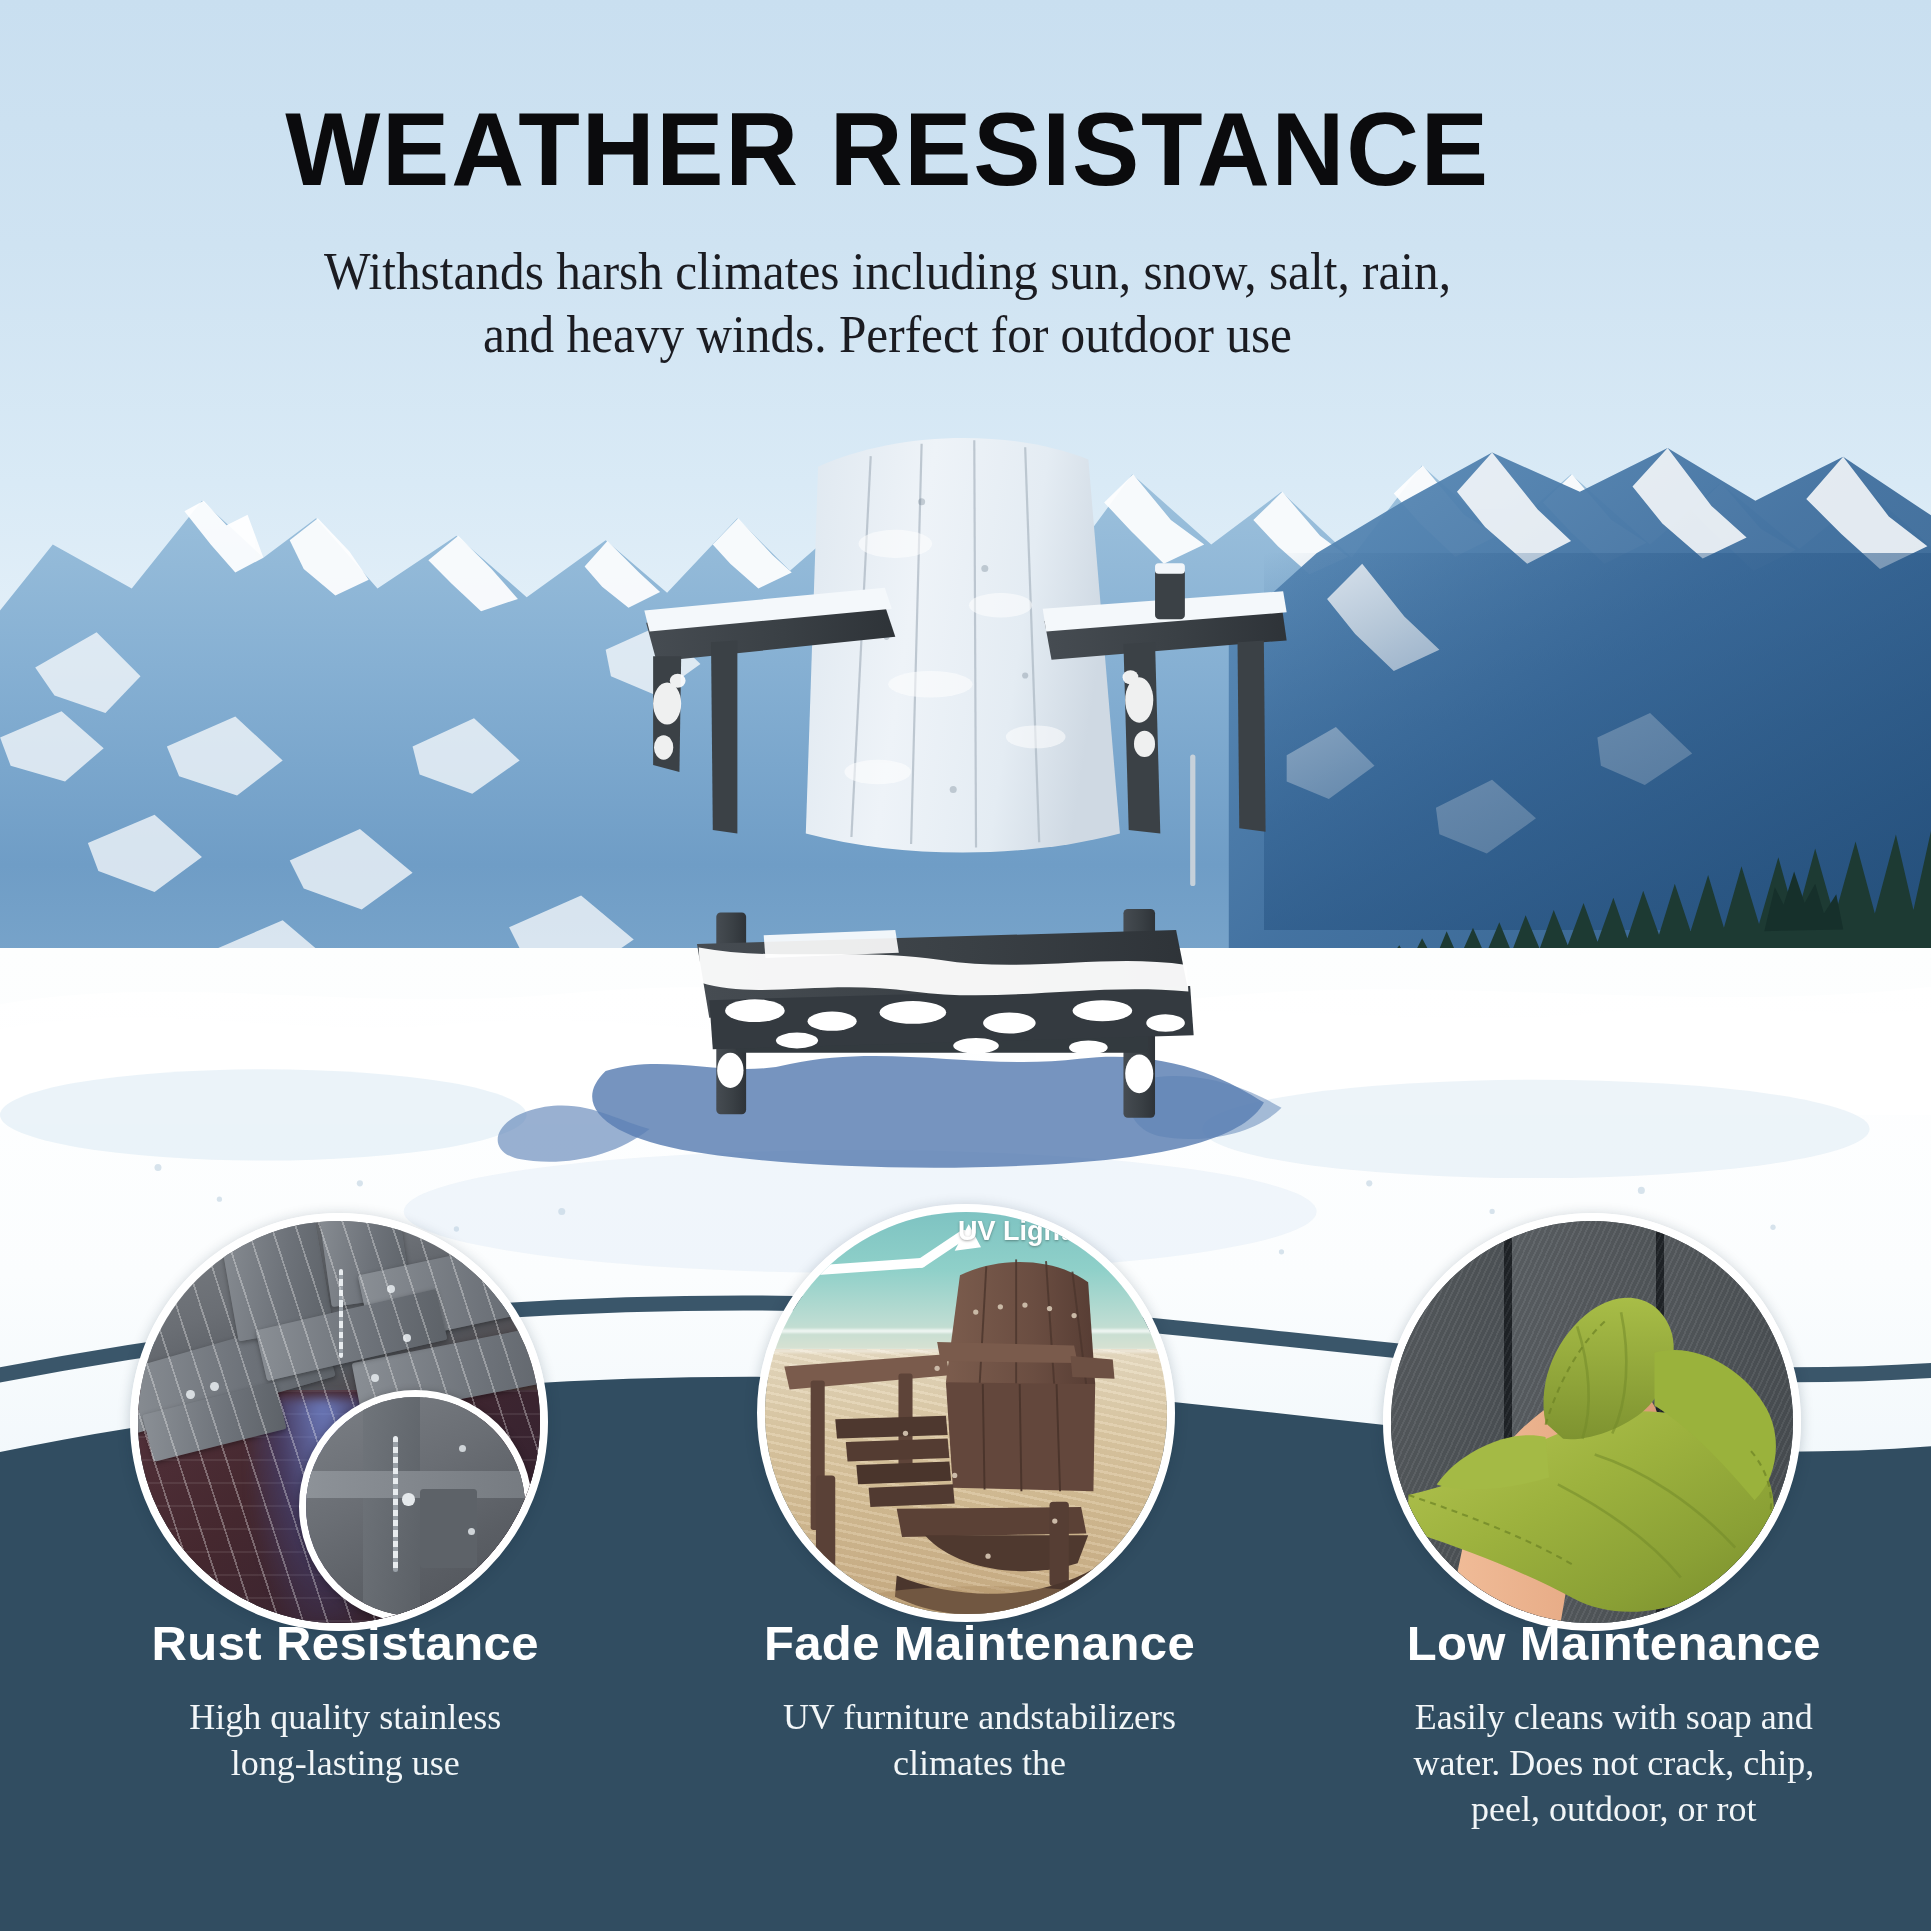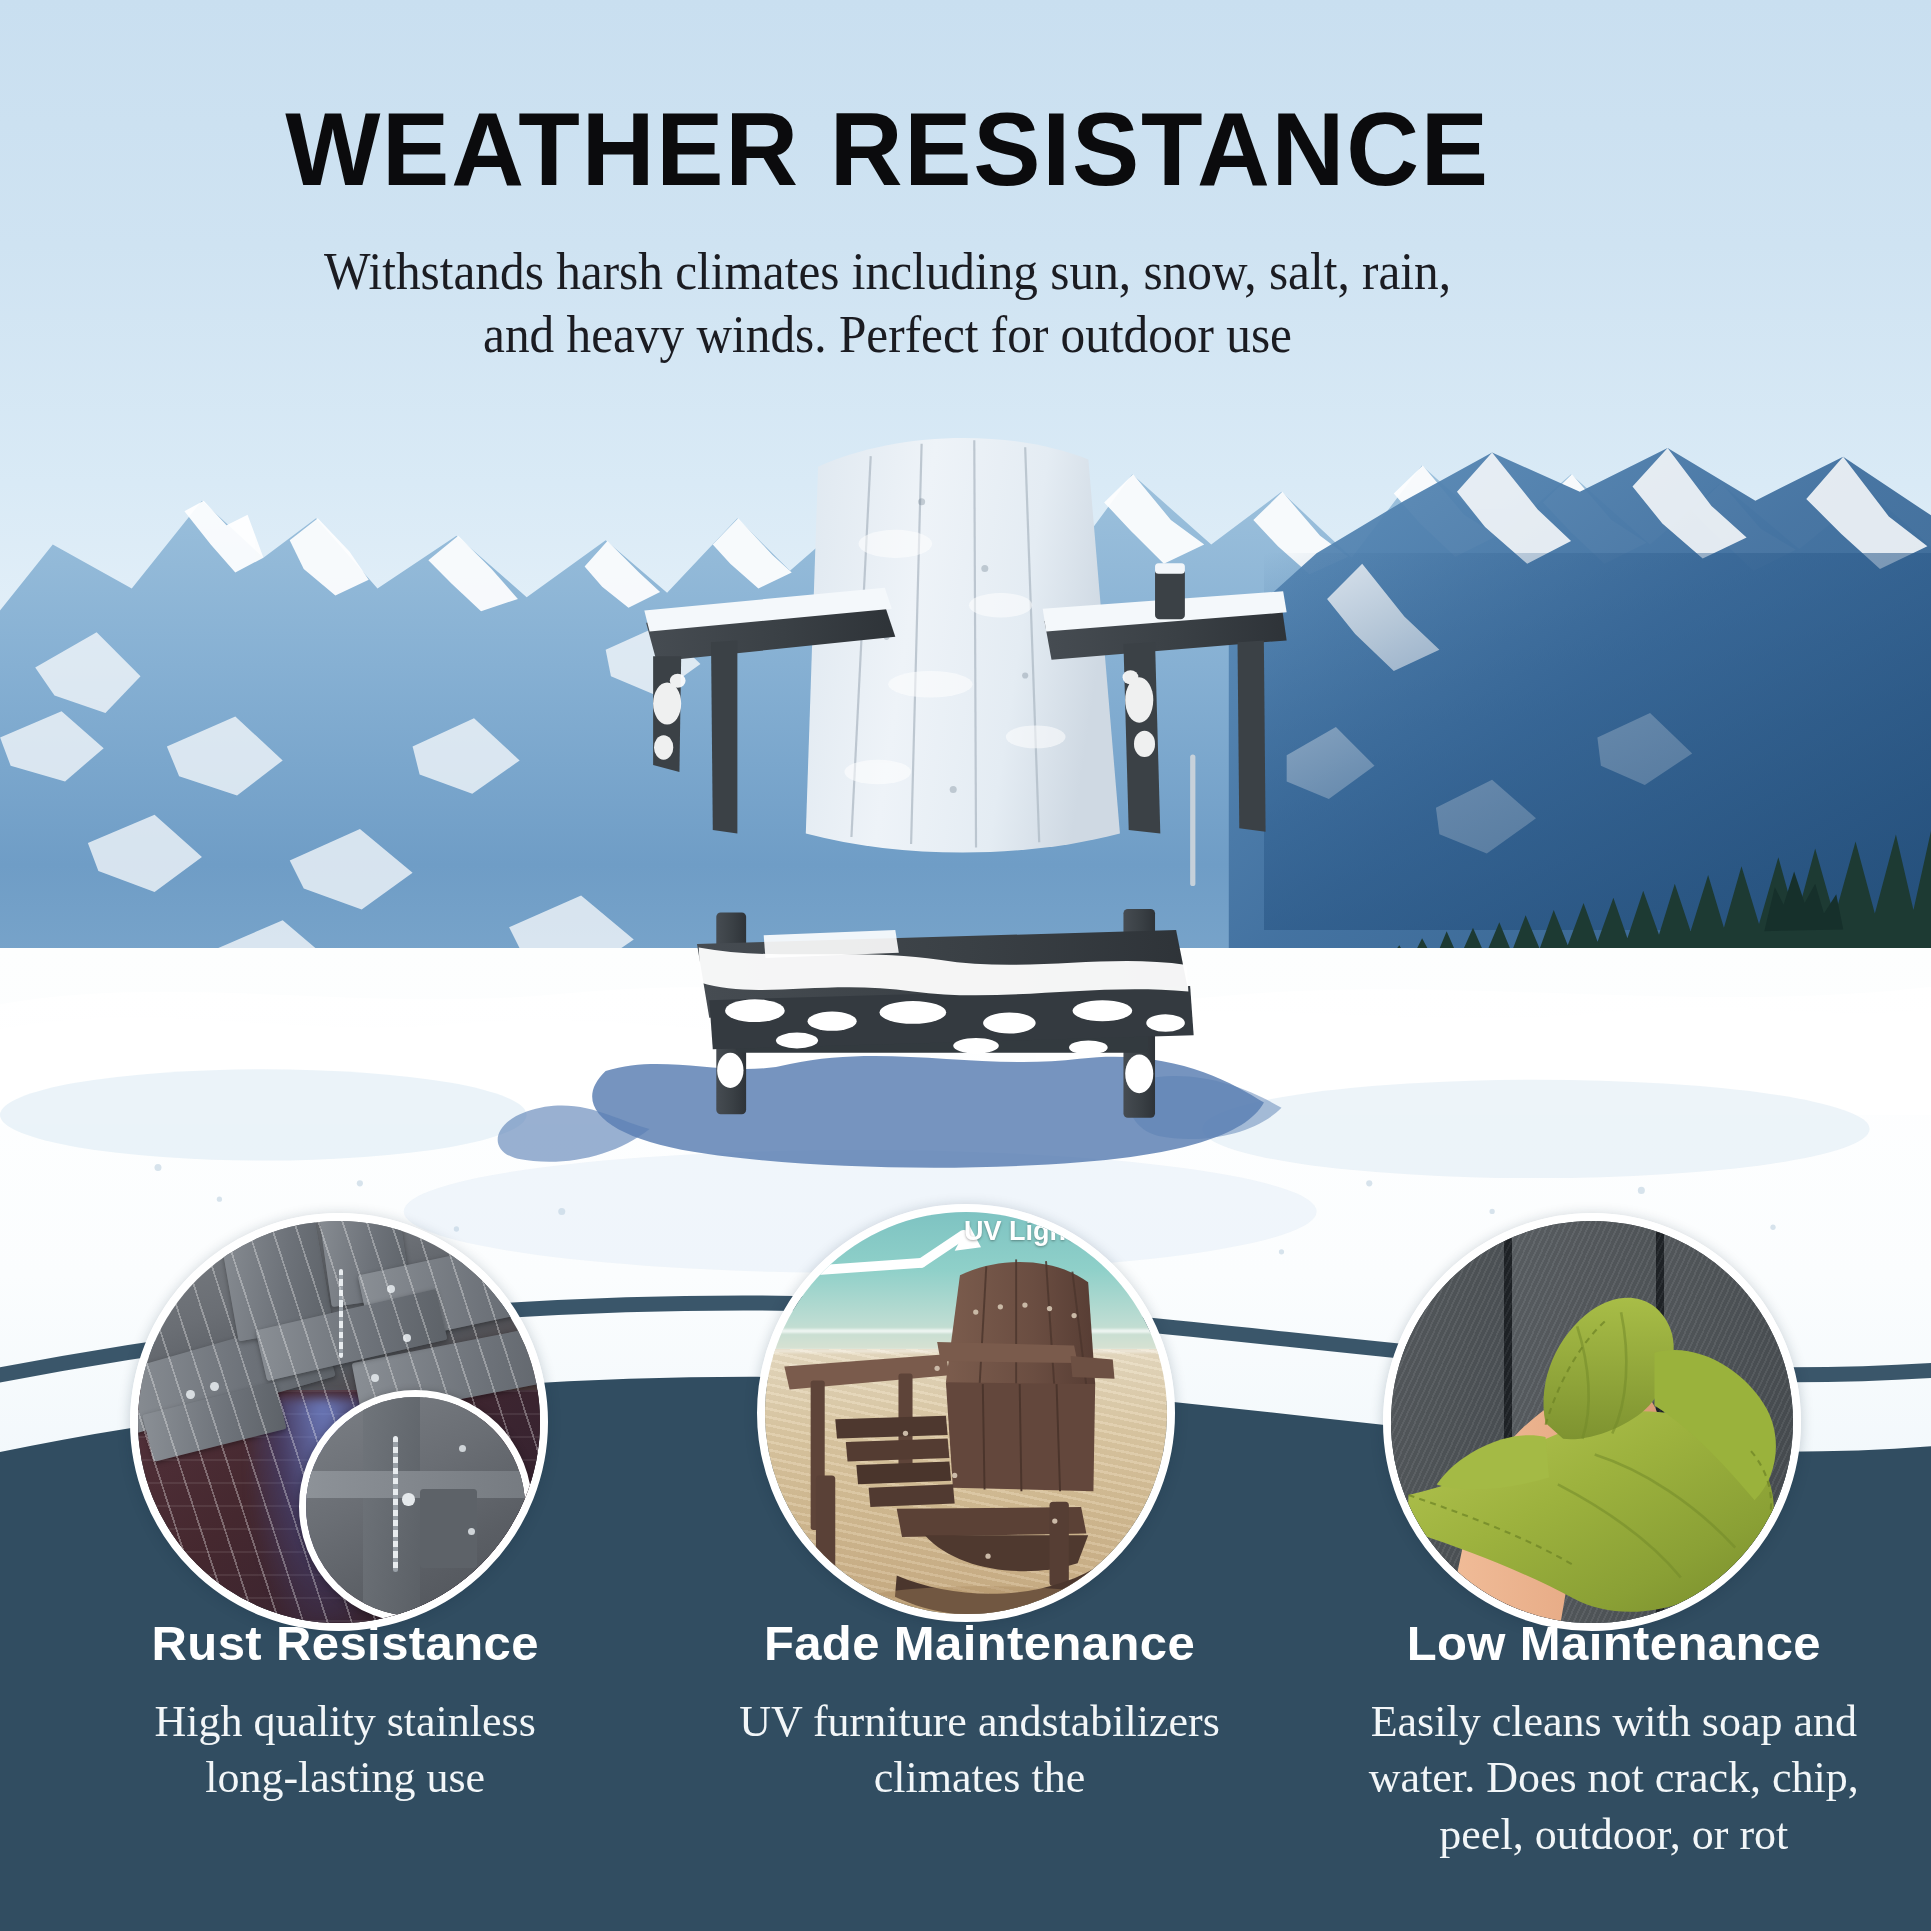--- a/index.html
+++ b/index.html
@@ -101,21 +101,21 @@
   .deck-gap{ position:absolute; background:#1f2327; }
 
   
   .cards{ position:absolute; left:0; top:1615px; width:1931px; z-index:40; display:flex;padding-left:28px; }
   .card{ flex:1; text-align:center; padding:0 35px; }
   .card-title{
     font-family:"Liberation Sans",sans-serif; font-weight:bold;
     font-size:49px; color:#ffffff; letter-spacing:0.4px; margin-bottom:23px;
   }
   .card-desc{
-    font-family:"Liberation Serif",serif; font-size:44px; color:#f2f6f8; line-height:1.28;
+    font-family:"Liberation Serif",serif; font-size:36px; color:#f2f6f8; line-height:1.28;
   }
 </style>
 </head>
 <body>
 
 <div id="stage">
 
   <div class="sky"></div>
 
   <div class="mtn-wrap">
@@ -454,21 +454,21 @@
 
           <ellipse cx="250" cy="446" rx="150" ry="20" fill="#a98a60" opacity=".4"></ellipse>
         </svg>
       </div>
 
       <svg viewBox="0 0 476 476" width="418" height="418" style="position:absolute;left:0;top:0;z-index:5;">
         <path d="M64,66 L178,58" stroke="#ffffff" stroke-width="11" stroke-linecap="round" fill="none"></path>
         <path d="M178,58 L226,26" stroke="#ffffff" stroke-width="11" stroke-linecap="round" fill="none"></path>
         <path d="M232,14 L216,44 L246,40 Z" fill="#ffffff"></path>
       </svg>
-      <div class="uv-label" style="left:48%; top:1%;margin-left:6px;">UV Light</div>
+      <div class="uv-label" style="left:48%; top:1%;">UV Light</div>
     </div>
   </div>
 
   <div class="circle" style="left:1383px; top:1213px; width:418px; height:418px;">
     <div class="c-inner">
       <div class="deck-bg"></div>
       <div class="deck-slat" style="left:0;   top:0; width:28%; height:100%;"></div>
       <div class="deck-gap" style="left:28%; top:0; width:2.2%; height:100%;"></div>
       <div class="deck-slat" style="left:30%; top:0; width:36%; height:100%; background:linear-gradient(100deg,#5c6165,#4e5357);"></div>
       <div class="deck-gap" style="left:66%; top:0; width:2%; height:100%;"></div>

